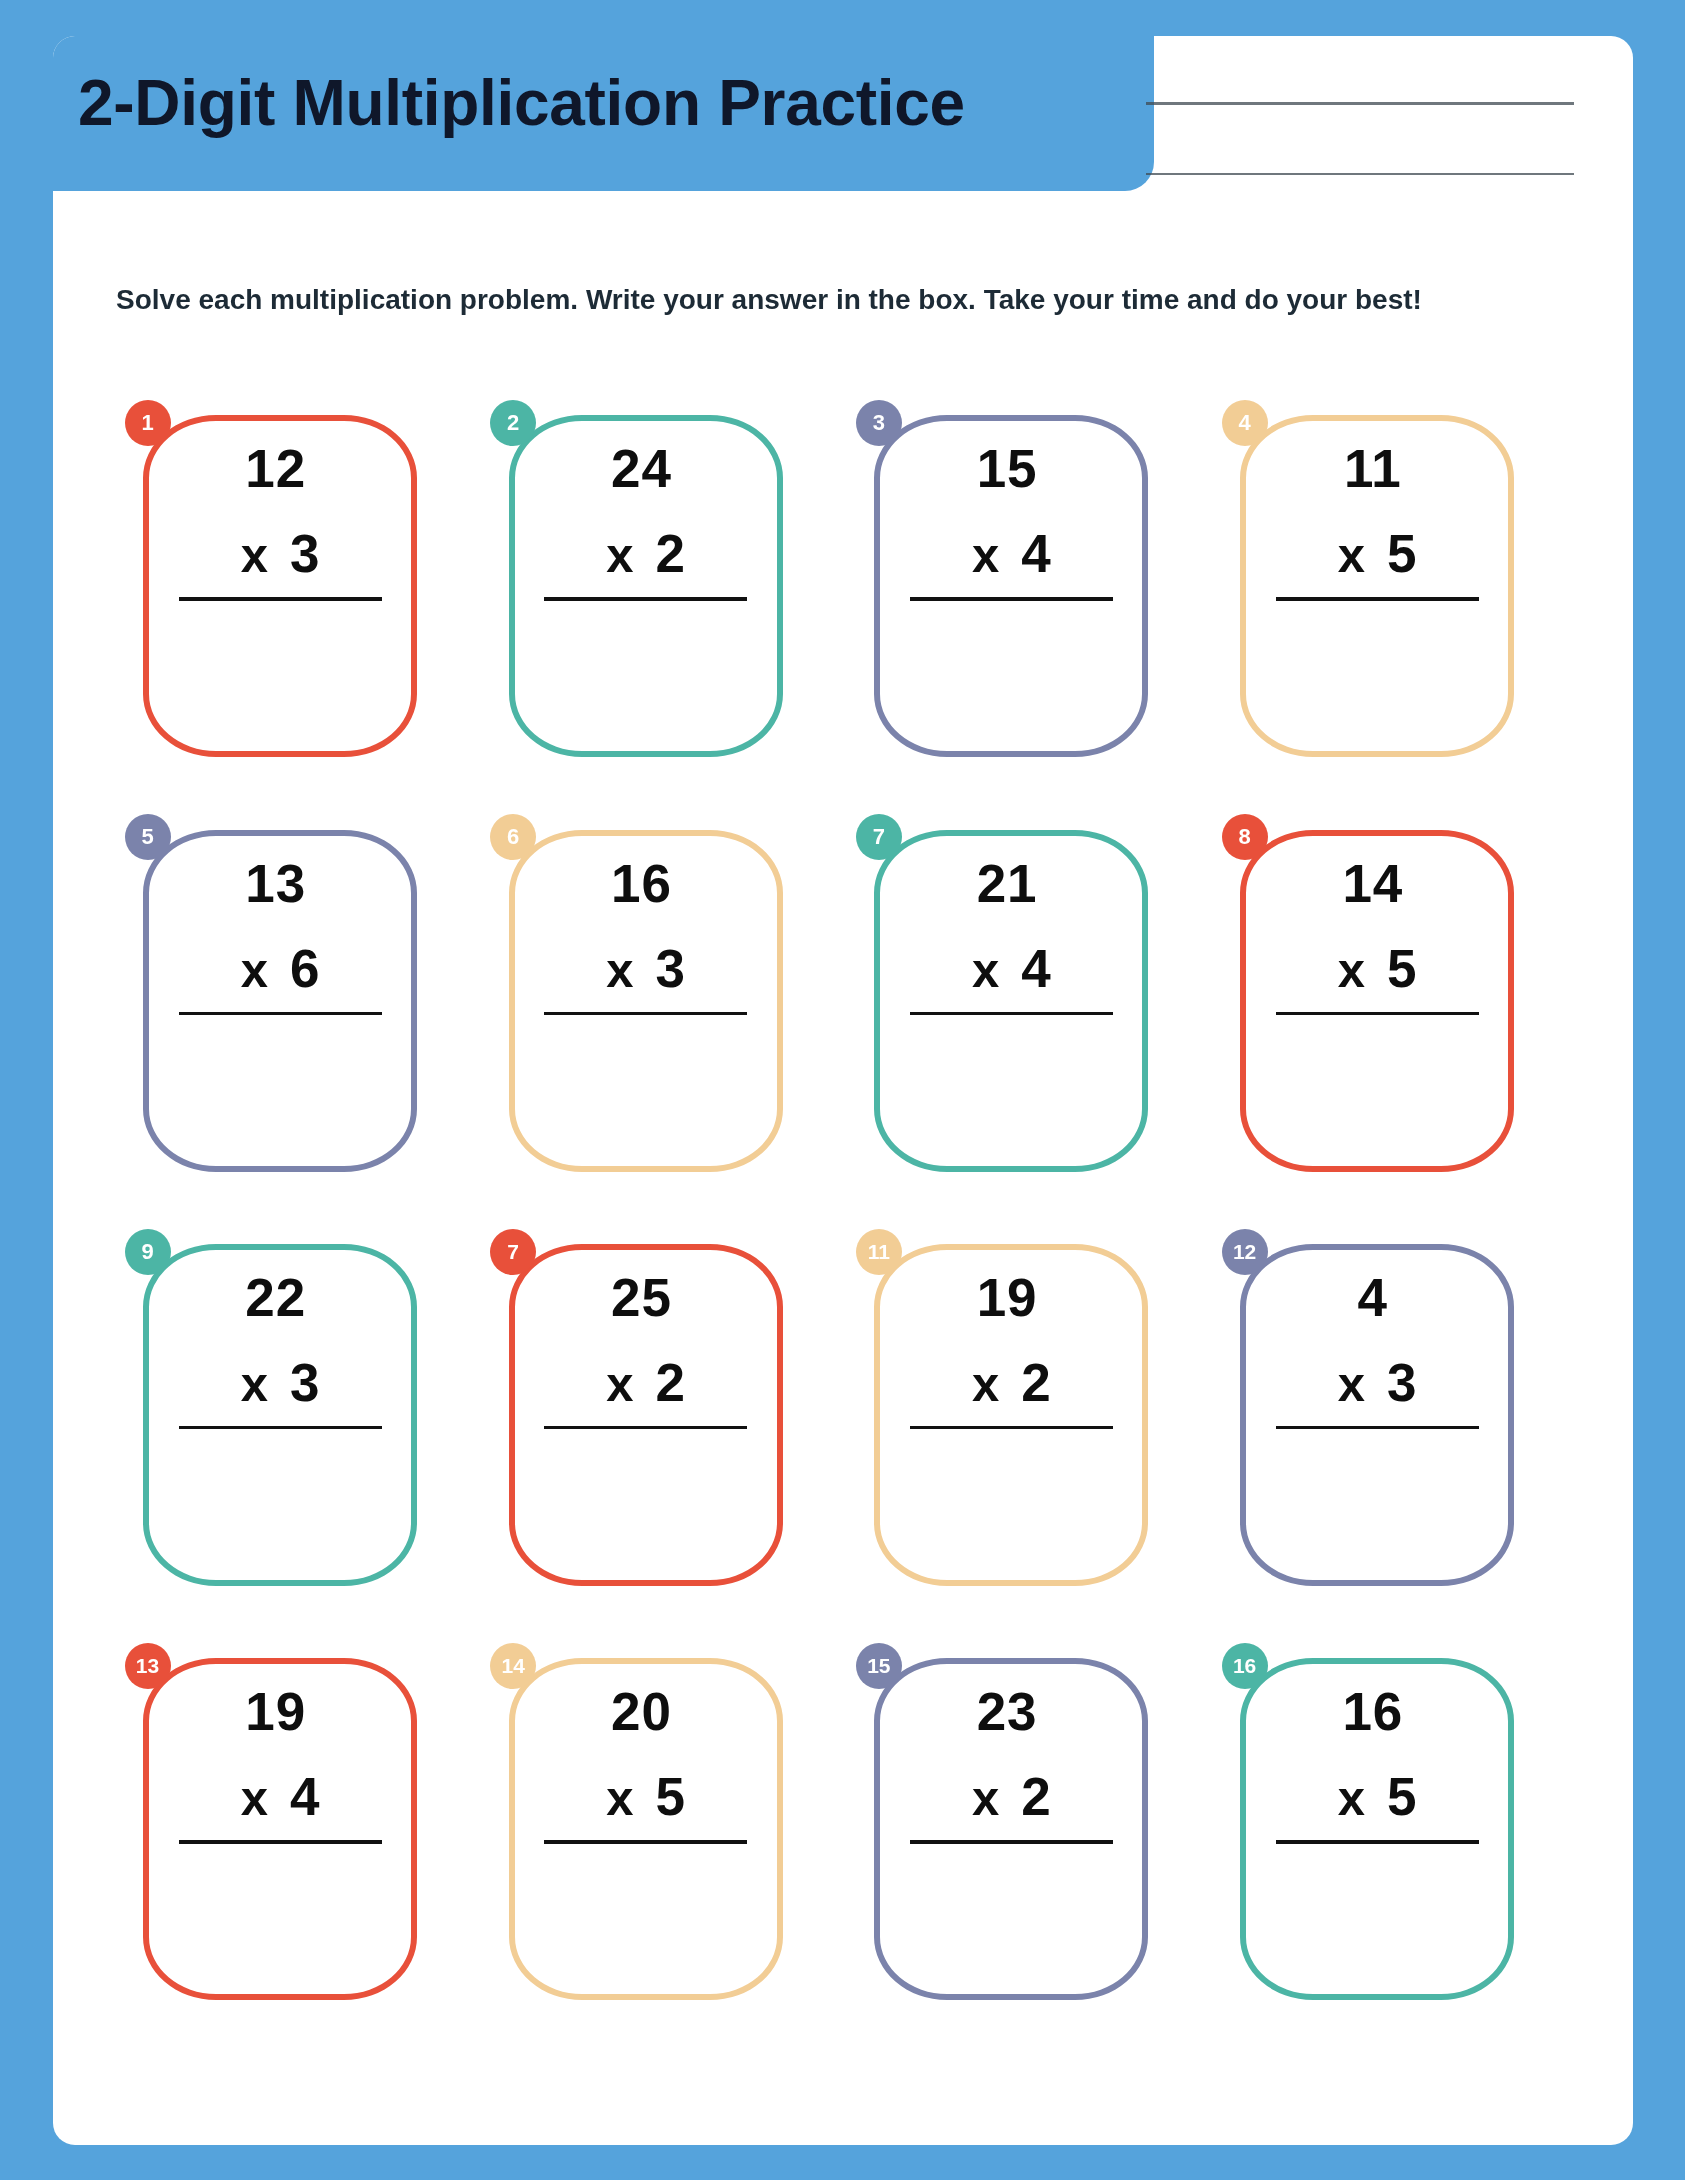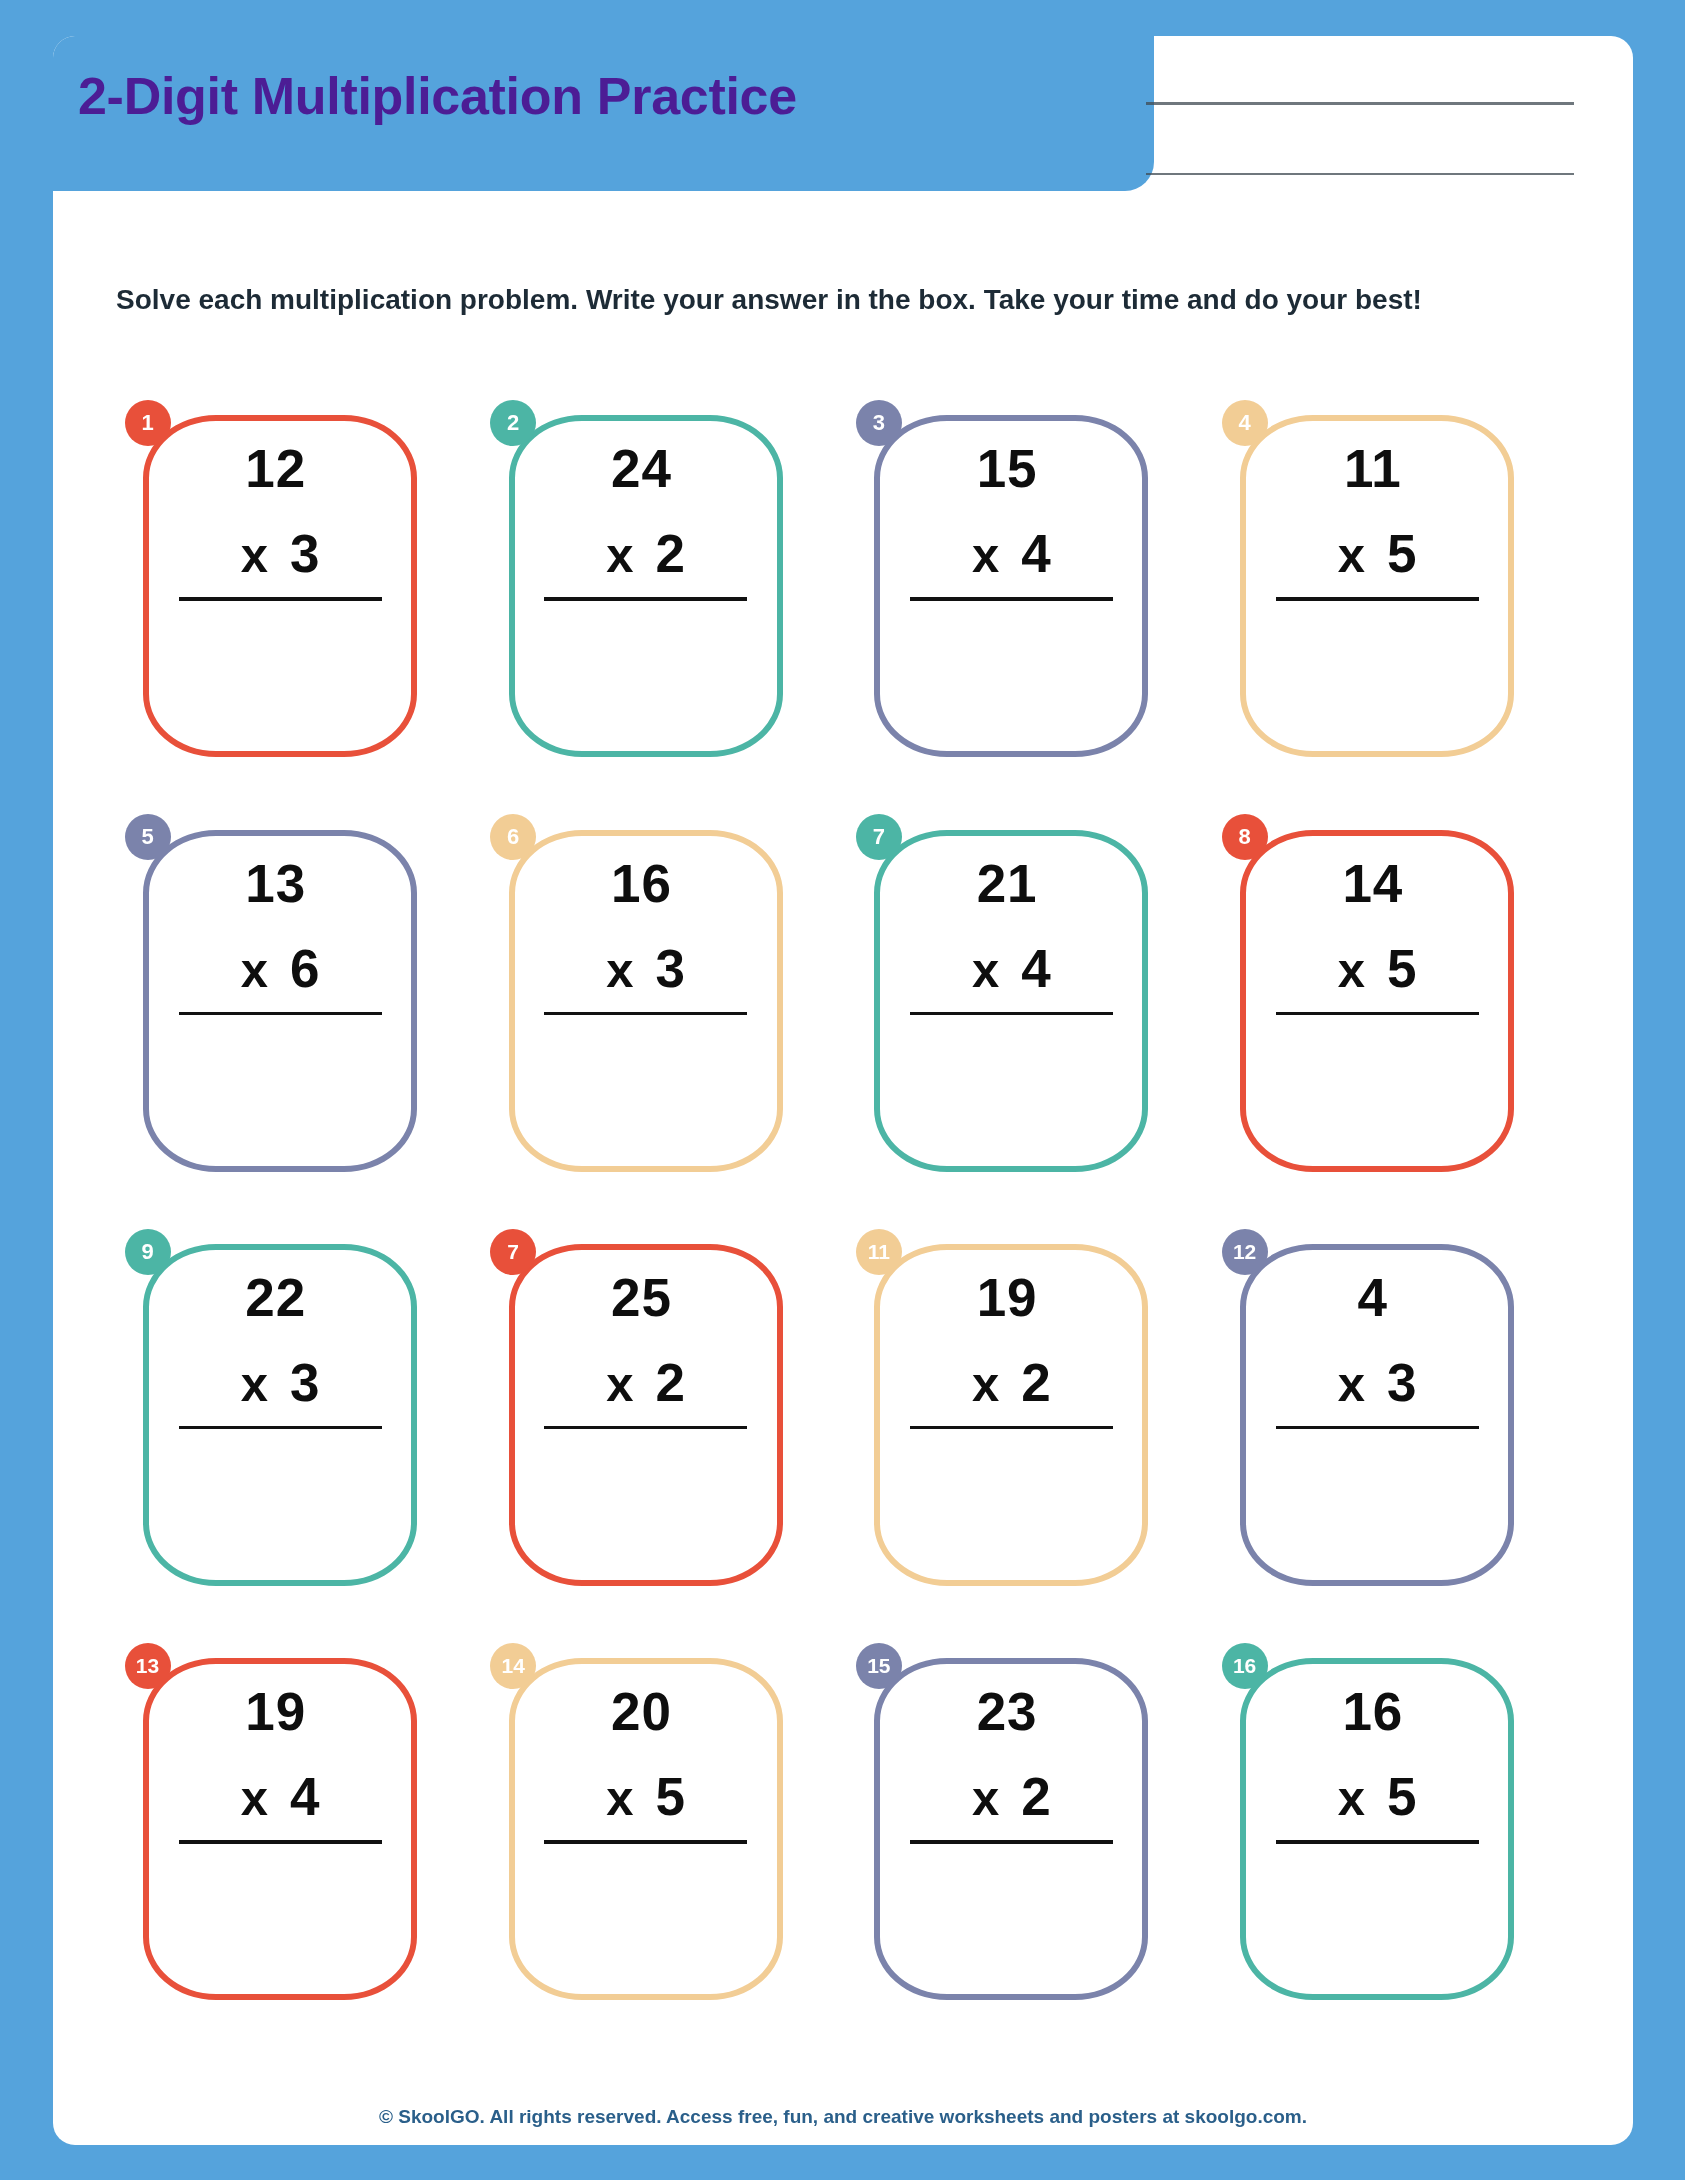--- a/index.html
+++ b/index.html
@@ -43,23 +43,23 @@
     height: 155px;
     background: #55a3dc;
     border-top-left-radius: 22px;
     border-bottom-right-radius: 29px;
   }
   .title-text {
     position: absolute;
     left: 78px;
     top: 66px;
     width: 1022px;
-    font-size: 52px;
-    font-weight: bold;
-    color: #4c1d95;
+    font-size: 64px;
+    font-weight: bold;
+    color: #0f172a;
     letter-spacing: -0.3px;
     white-space: nowrap;
   }
 
   
   .name-lines {
     position: absolute;
     left: 1146px;
     top: 102px;
     width: 468px;
@@ -397,16 +397,15 @@
           <div class="bottom-row">
             <span class="op">x</span>
             <span class="mult-num">5</span>
           </div>
           <div class="answer-rule"></div>
         </div>
         <div class="badge two-digit" style="background: rgb(76, 181, 165);">16</div>
       </div>
     </div>
 
-  <div class="footer">© SkoolGO. All rights reserved. Access free, fun, and creative worksheets and posters at skoolgo.com.</div>
 
 </div>
 
 
 </body></html>

